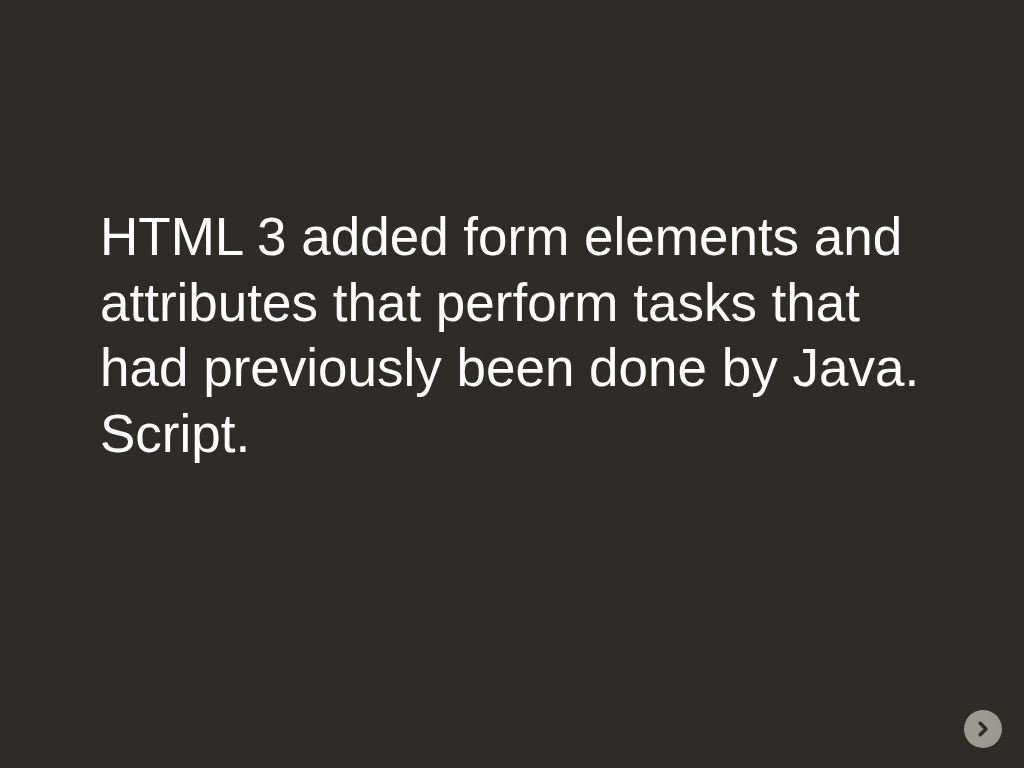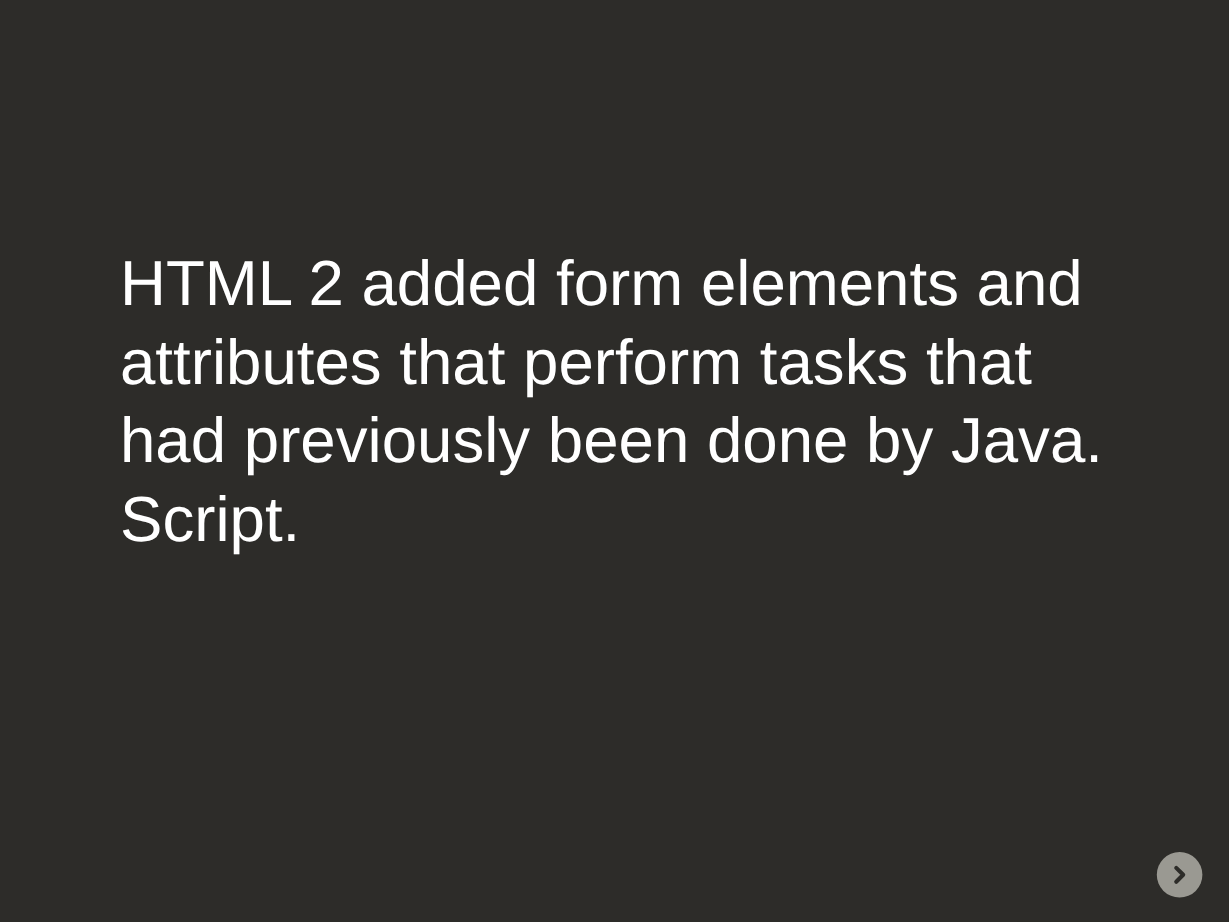--- a/index.html
+++ b/index.html
@@ -43,21 +43,21 @@
   }
   .nav-next svg {
     display: block;
   }
 </style>
 </head>
 <body>
 
 <div class="slide">
 
-  <div class="body-text">HTML 2 added form elements and attributes that perform tasks that had previously been done by Java. Script.</div>
+  <div class="body-text">HTML 3 added form elements and attributes that perform tasks that had previously been done by Java. Script.</div>
 
   <div class="nav-next">
     <span>
       <svg width="20" height="20" viewBox="0 0 20 20">
         <circle cx="10" cy="10" r="10" fill="none"></circle>
         <path d="M7.2 4.2 L13 10 L7.2 15.8" fill="none" stroke="#2d2c29" stroke-width="3.4" stroke-linecap="round" stroke-linejoin="round"></path>
       </svg>
     </span>
   </div>
 

